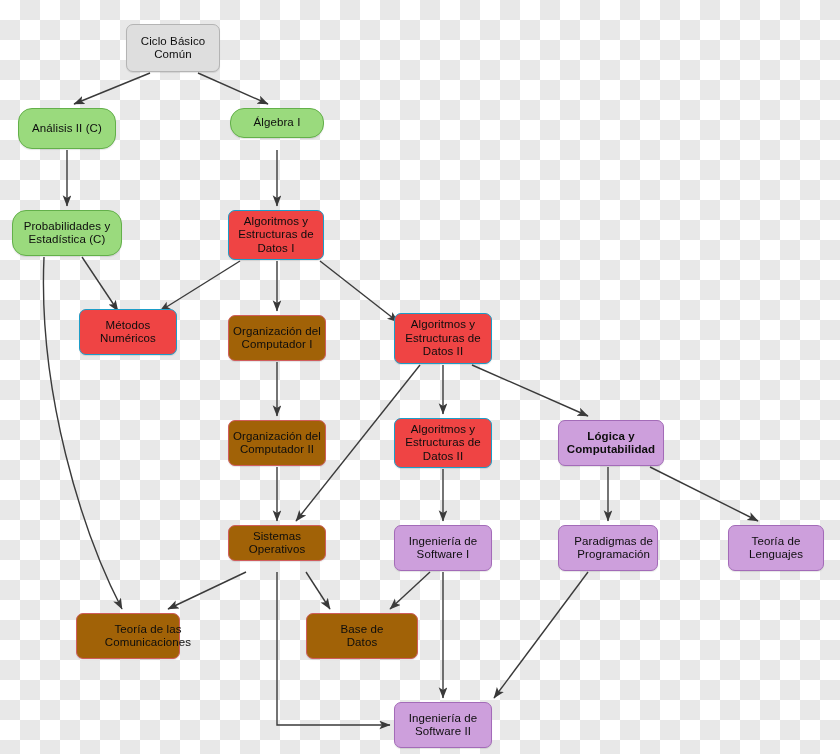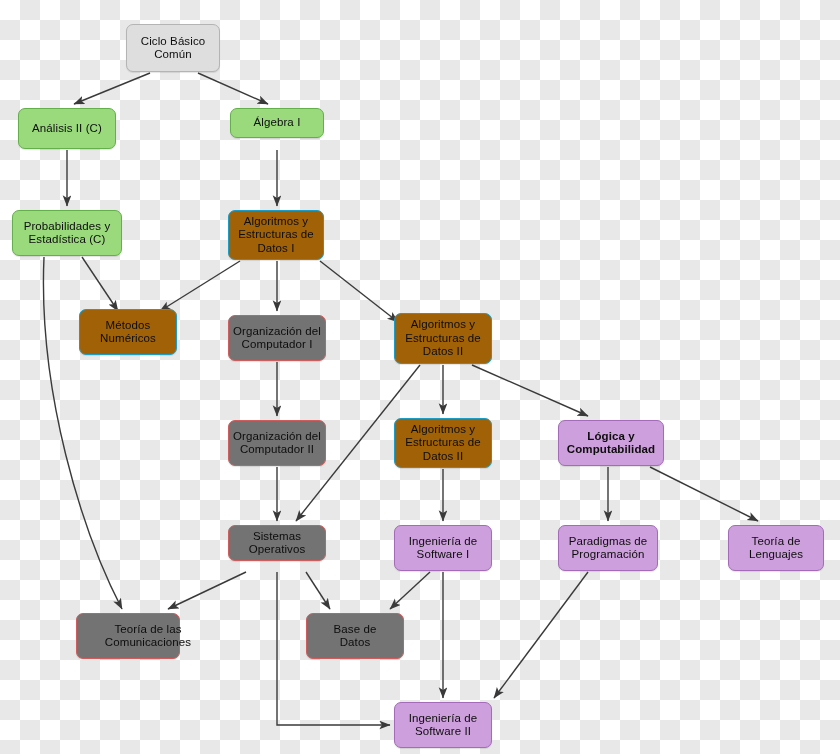--- a/index.html
+++ b/index.html
@@ -25,23 +25,23 @@
     border:1px solid rgba(0,0,0,.30);
     font-size:11.5px;
     line-height:13.5px;
     color:#0d0d0d;
     letter-spacing:.1px;
     padding:2px 4px;
     box-shadow:0 1px 1px rgba(0,0,0,.10);
   }
   .node span{display:block;white-space:pre-line;}
   .n-grey  {background:#dedede;border-color:#b4b4b4;}
-  .n-green {background:#9ada7d;border-color:#63b04a;}
-  .n-blue  {background:#a16207;border-color:#1c9dc8;}
-  .n-red   {background:#737373;border-color:#d05d5d;}
+  .n-green {background:#9ada7d;border-color:#63b04a;border-radius:14px;}
+  .n-blue  {background:#ef4444;border-color:#1c9dc8;}
+  .n-red   {background:#a16207;border-color:#d05d5d;}
   .n-purple{background:#cd9fdc;border-color:#a36bb8;}
 </style>
 </head>
 <body>
 
 <div id="canvas">
 
   <svg id="edges" viewBox="0 0 840 754">
     <defs>
       <marker id="arrow" markerWidth="9" markerHeight="9" refX="7.6" refY="3.1" orient="auto" markerUnits="strokeWidth">
@@ -143,33 +143,33 @@
 Computabilidad</span>
       </div>
       <div class="node n-red" style="left: 228px; top: 513px; width: 98px; height: 36px;">
         <span>Sistemas
 Operativos</span>
       </div>
       <div class="node n-purple" style="left: 394px; top: 513px; width: 98px; height: 46px;">
         <span>Ingeniería de
 Software I</span>
       </div>
-      <div class="node n-purple" style="left: 558px; top: 513px; width: 100px; height: 46px;">
+      <div class="node n-purple" style="left: 558px; top: 513px; width: 100px; height: 46px; justify-content: flex-end;">
         <span>Paradigmas de
 Programación</span>
       </div>
       <div class="node n-purple" style="left: 728px; top: 513px; width: 96px; height: 46px;">
         <span>Teoría de
 Lenguajes</span>
       </div>
       <div class="node n-red" style="left: 76px; top: 601px; width: 104px; height: 46px; padding-left: 44px;">
         <span>Teoría de las
 Comunicaciones</span>
       </div>
-      <div class="node n-red" style="left: 306px; top: 601px; width: 98px; height: 46px;">
+      <div class="node n-red" style="left: 306px; top: 601px; width: 112px; height: 46px;">
         <span>Base de
 Datos</span>
       </div>
       <div class="node n-purple" style="left: 394px; top: 690px; width: 98px; height: 46px;">
         <span>Ingeniería de
 Software II</span>
       </div>
     </div>
 </div>
 

